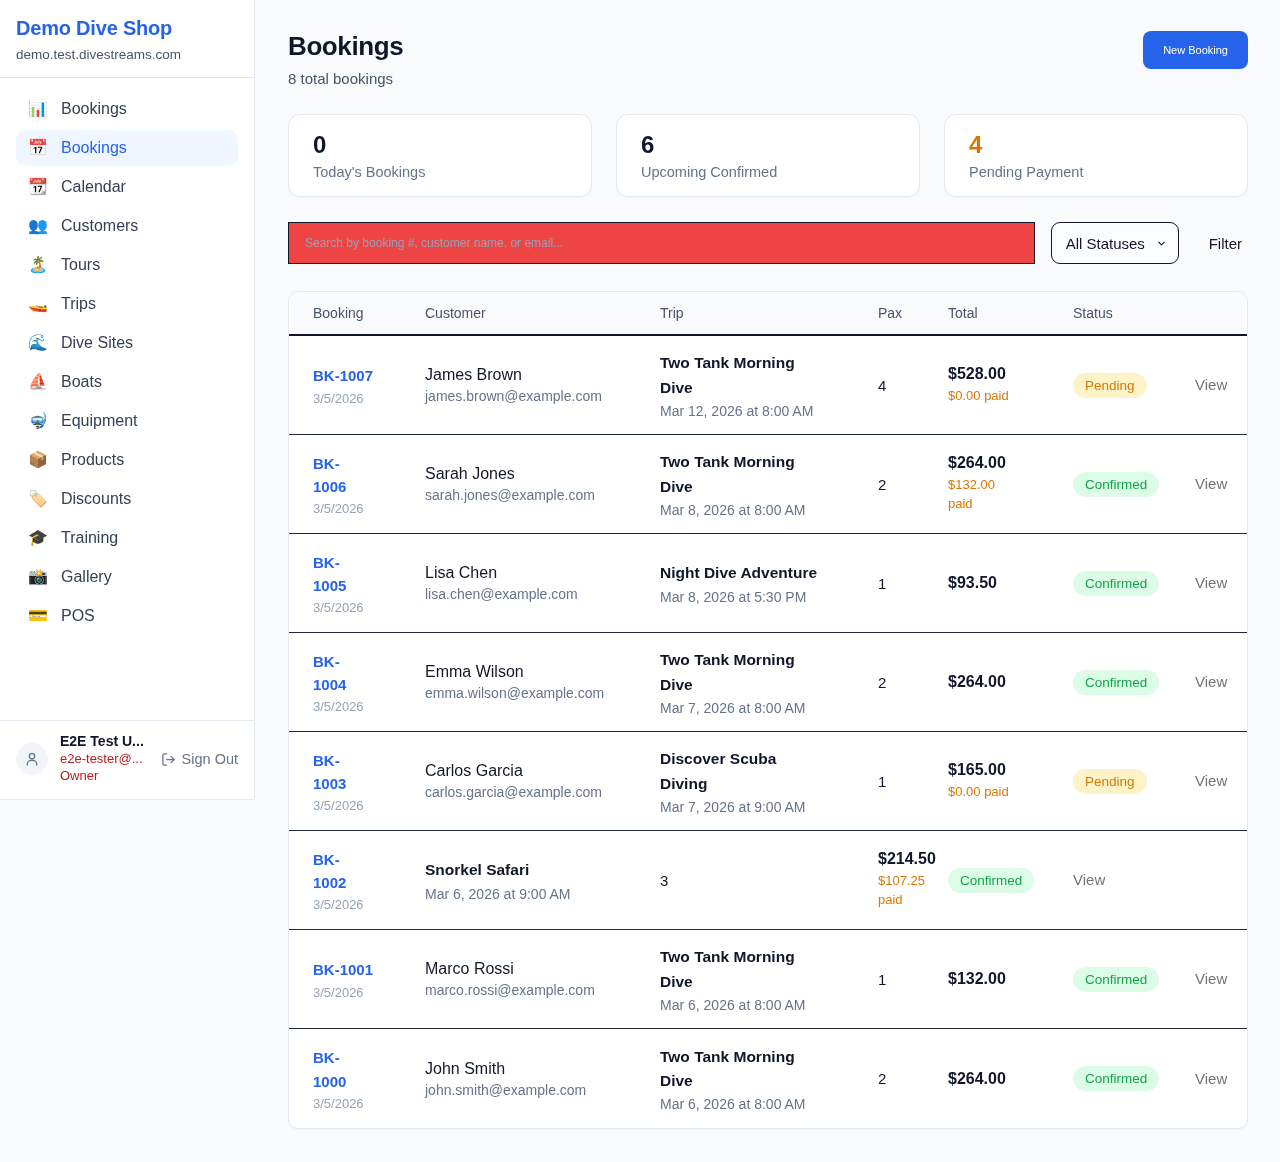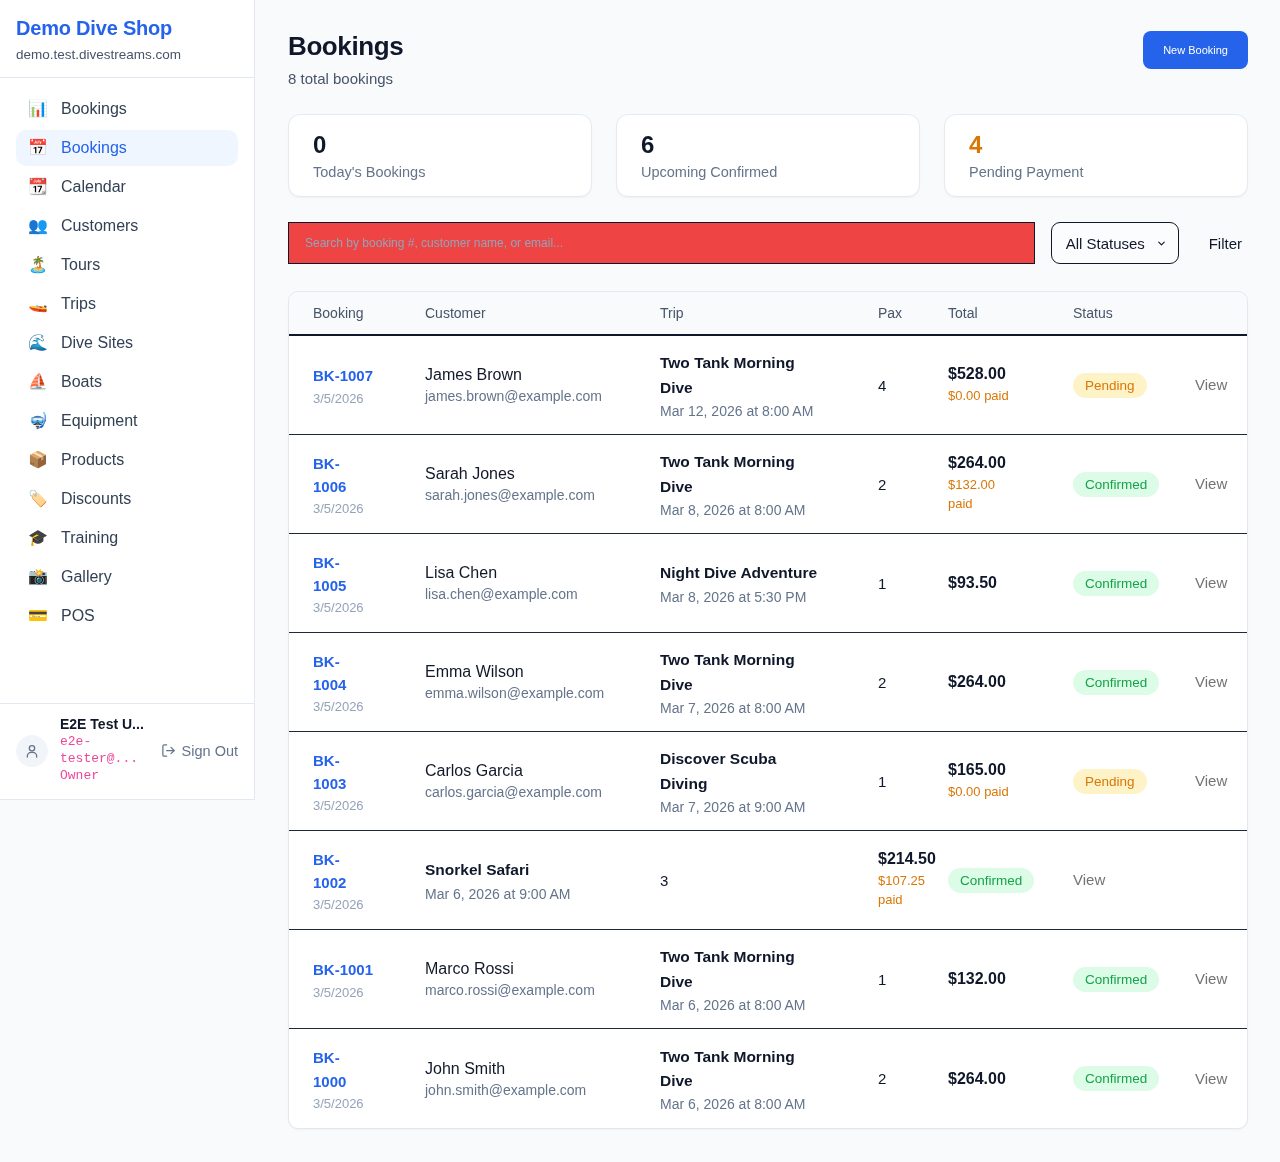--- a/index.html
+++ b/index.html
@@ -13,21 +13,21 @@
   .brand p { font-size:13.5px; color:#475569; }
   .nav { flex:1; padding:13px 16px; display:flex; flex-direction:column; gap:3px; overflow:hidden; }
   .nav-item { display:flex; align-items:center; gap:13px; padding:9px 12px; border-radius:10px;
               font-size:16px; color:#334155; cursor:pointer; }
   .nav-item .ni { width:20px; font-size:16px; text-align:center; line-height:1; }
   .nav-item.active { background:#eff6ff; color:#2563eb; font-weight:500; }
   .user { border-top:1px solid #e2e8f0; padding:12px 16px 14px; display:flex; align-items:center; gap:12px; }
   .avatar { width:32px; height:32px; border-radius:50%; background:#f1f5f9; display:flex; align-items:center; justify-content:center; flex:none; }
   .uinfo { flex:1; min-width:0; }
   .uname { font-size:14px; font-weight:700; color:#0f172a; margin-bottom:2px; }
-  .umail, .urole { font-size:13px; color:#ec4899; line-height:1.3;font-family:Liberation Mono, monospace; }
+  .umail, .urole { font-size:13px; color:#b91c1c; line-height:1.3; }
   .signout { display:flex; align-items:center; gap:6px; color:#64748b; font-size:14.5px; white-space:nowrap;
              background:none; border:none; cursor:pointer; font-family:inherit; }
 
   
   .main { margin-left:255px; padding:31px 32px 28px 33px; }
   .page-head { display:flex; justify-content:space-between; align-items:flex-start; margin-bottom:27px; }
   .page-title { font-size:26px; font-weight:700; letter-spacing:-0.4px; color:#0f172a; }
   .page-sub { font-size:15px; color:#475569; margin-top:8px; }
   .btn-primary { background:#2563eb; color:#fff; border:none; border-radius:8px; padding:0 20px; height:38px;
                  font-size:11px; font-weight:500; font-family:inherit; cursor:pointer; }

